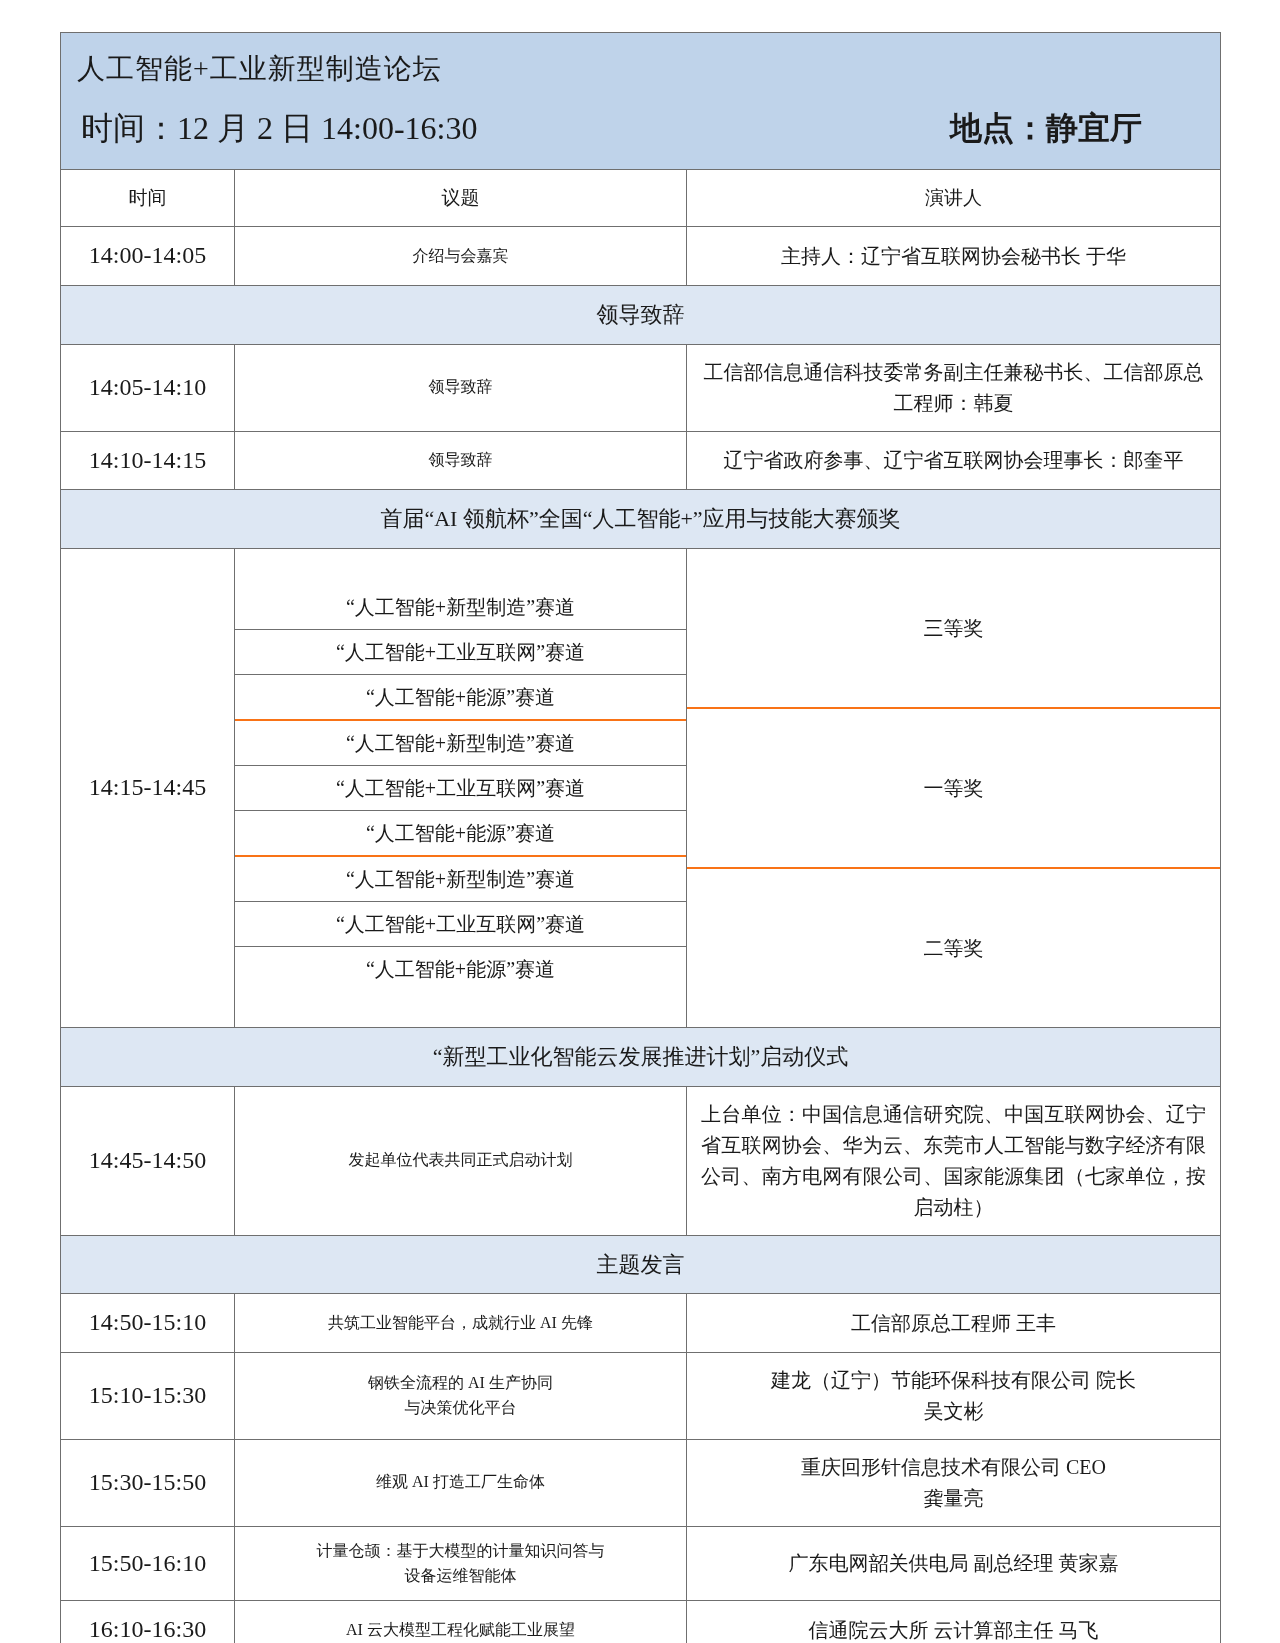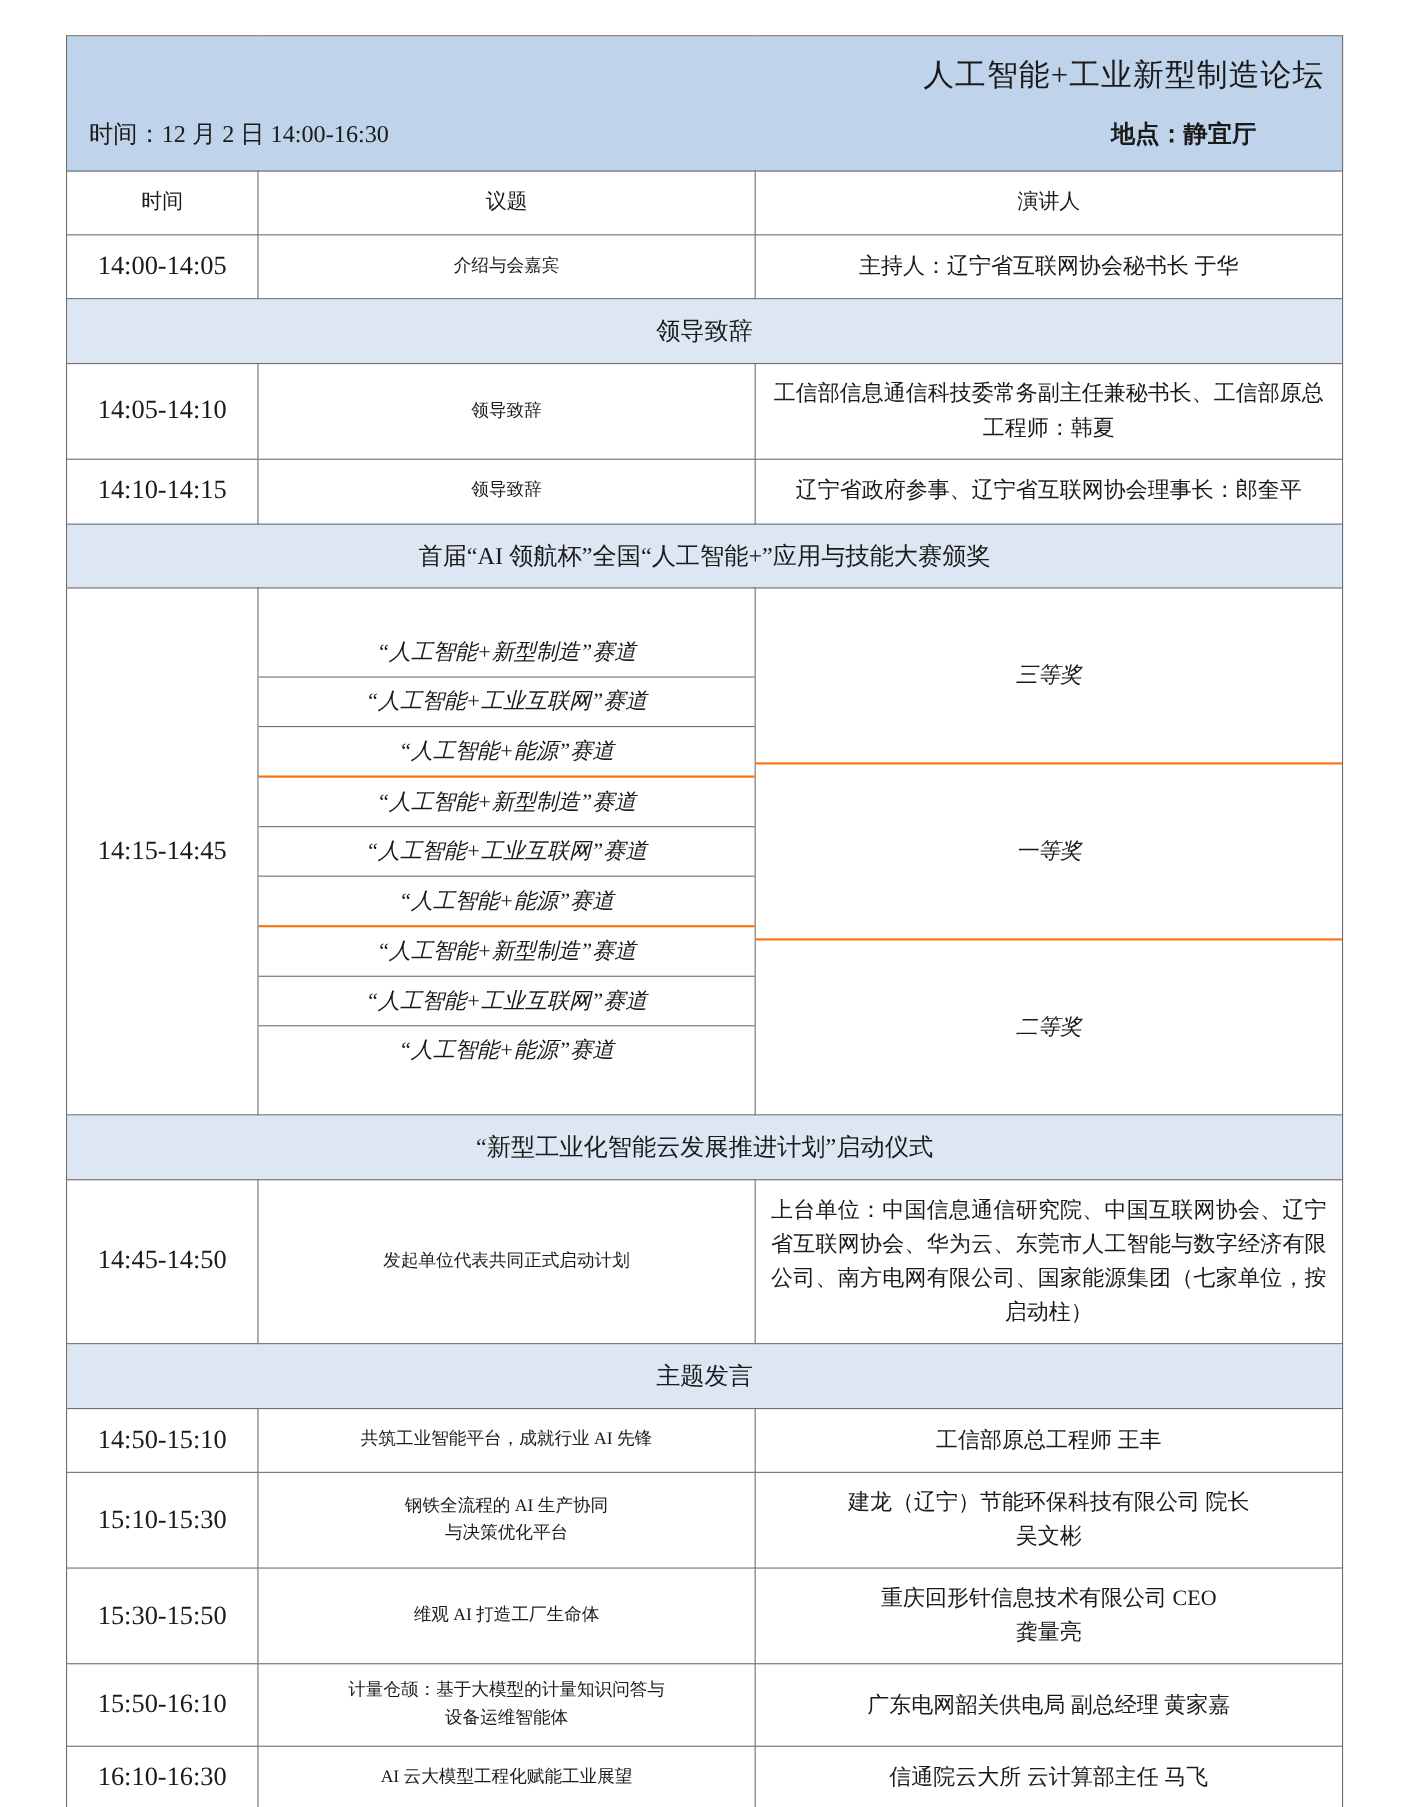--- a/index.html
+++ b/index.html
@@ -39,31 +39,31 @@
 
   .title-cell {
     background: #bfd3ea;
     padding: 18px 16px 14px 16px !important;
     border-bottom: none !important;
   }
   .title-text {
     font-size: 28px;
     letter-spacing: 1px;
     line-height: 1.3;
-    text-align: right;
+    text-align: left;
   }
   .meta-cell {
     background: #bfd3ea;
     padding: 6px 20px 18px 20px !important;
     border-top: none !important;
   }
   .meta-row {
     display: flex;
     align-items: flex-end;
-    font-size: 22px;
+    font-size: 32px;
     line-height: 1.35;
   }
   .meta-time { flex: 0 0 auto; text-align: left; }
   .meta-spacer { flex: 1 1 auto; }
   .meta-place { flex: 0 0 auto; padding-right: 58px; font-weight: bold; }
 
   .head-cell {
     font-size: 19px;
     padding: 16px 6px 16px 6px !important;
     line-height: 1.3;
@@ -87,21 +87,21 @@
   }
   .spk-cell.just {
     text-align: justify;
     text-align-last: center;
   }
   .topic-cell {
     font-size: 16px;
     padding: 12px 12px !important;
     line-height: 1.55;
   }
-  .award-col { padding: 0 !important; font-style: italic; }
+  .award-col { padding: 0 !important; }
   table.tracks {
     width: 100%;
     border-collapse: collapse;
     table-layout: fixed;
   }
   table.tracks td {
     border: none;
     border-bottom: 1px solid #6f6f6f;
     font-size: 20px;
     padding: 8px 6px;

